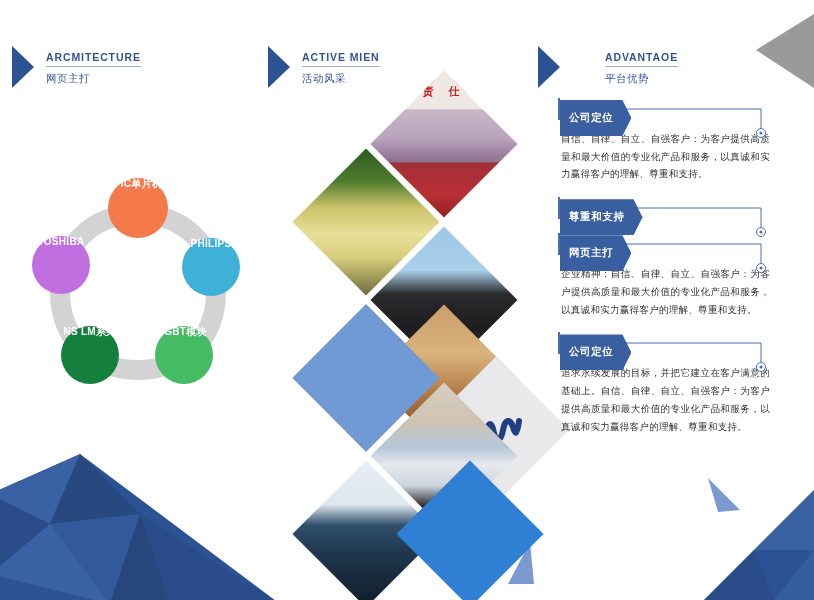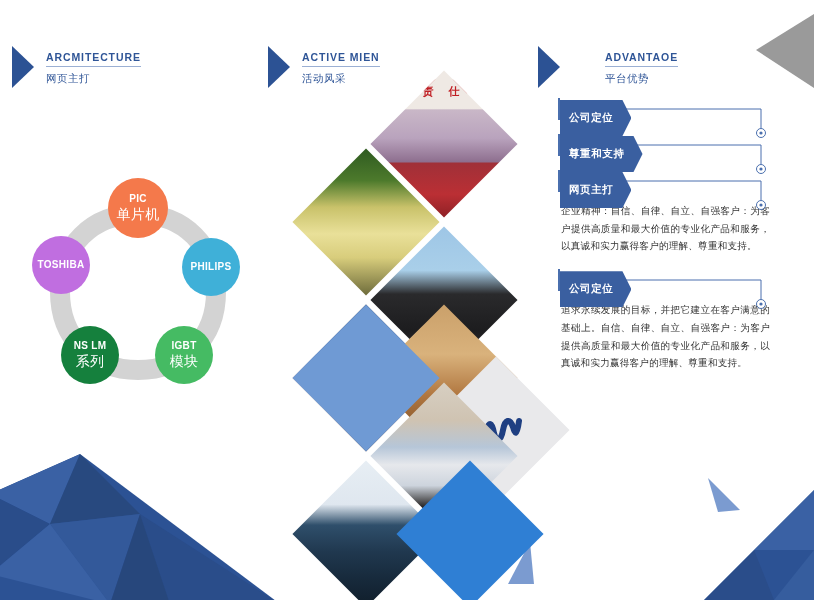--- a/index.html
+++ b/index.html
@@ -28,26 +28,26 @@
   }
   .sec-cn{font-size:10.5px;color:#2f5597;margin-top:5px;letter-spacing:.5px;}
 
   #head-arch{left:12px;top:44px;}
   #head-mien{left:268px;top:44px;}
   #head-adv{left:538px;top:44px;gap:33px;}
 
   
   .diagram{position:absolute;left:24px;top:178px;width:228px;height:228px;}
   .node{
-    position:absolute;border-radius:50%;display:flex;flex-direction:column;
+    position:absolute;border-radius:50%;display:flex;flex-direction:row;
     justify-content:center;color:#fff;text-align:center;
     line-height:1.25;box-sizing:border-box;
   }
   .node .l1{font-size:10px;font-weight:700;letter-spacing:.3px;}
-  .node .l2{font-size:14px;font-weight:400;letter-spacing:.3px;}
+  .node .l2{font-size:10px;font-weight:700;letter-spacing:.3px;}
 
   
   .collage{position:absolute;left:288px;top:92px;width:252px;height:430px;}
   .tile{position:absolute;width:104px;height:104px;transform:rotate(45deg);overflow:hidden;}
   .tile .inner{position:absolute;left:-22px;top:-22px;width:148px;height:148px;transform:rotate(-45deg);}
   .logo-tile{background:#e9e9eb;}
   .logo-mark{position:absolute;left:0;top:0;width:104px;height:104px;transform:rotate(-45deg);
              display:flex;align-items:center;justify-content:center;}
   .solid-blue{background:#2f7fd4;}
   .solid-lblue{background:#6f9ad4;}
@@ -253,20 +253,21 @@
         <div class="adv-block">
           <div class="tab-row">
             <svg class="conn" viewBox="0 0 250 46">
               <path d="M74 9 H209 V28" fill="none" stroke="#4a6fae" stroke-width="1"></path>
               <circle cx="209" cy="33" r="4.5" fill="#fff" stroke="#4a6fae" stroke-width="1"></circle>
               <circle cx="209" cy="33" r="1.6" fill="#4a6fae"></circle>
             </svg>
             <div class="tab-border" style="background: rgb(74, 111, 174);"></div>
             <div class="tab">公司定位</div>
           </div>
+          <div class="adv-body">自信、自律、自立、自强客户：为客户提供高质量和最大价值的专业化产品和服务，以真诚和实力赢得客户的理解、尊重和支持。</div>
         </div>
         <div class="adv-block">
           <div class="tab-row">
             <svg class="conn" viewBox="0 0 250 46">
               <path d="M74 9 H209 V28" fill="none" stroke="#4a6fae" stroke-width="1"></path>
               <circle cx="209" cy="33" r="4.5" fill="#fff" stroke="#4a6fae" stroke-width="1"></circle>
               <circle cx="209" cy="33" r="1.6" fill="#4a6fae"></circle>
             </svg>
             <div class="tab-border" style="background: rgb(74, 111, 174);"></div>
             <div class="tab">尊重和支持</div>

